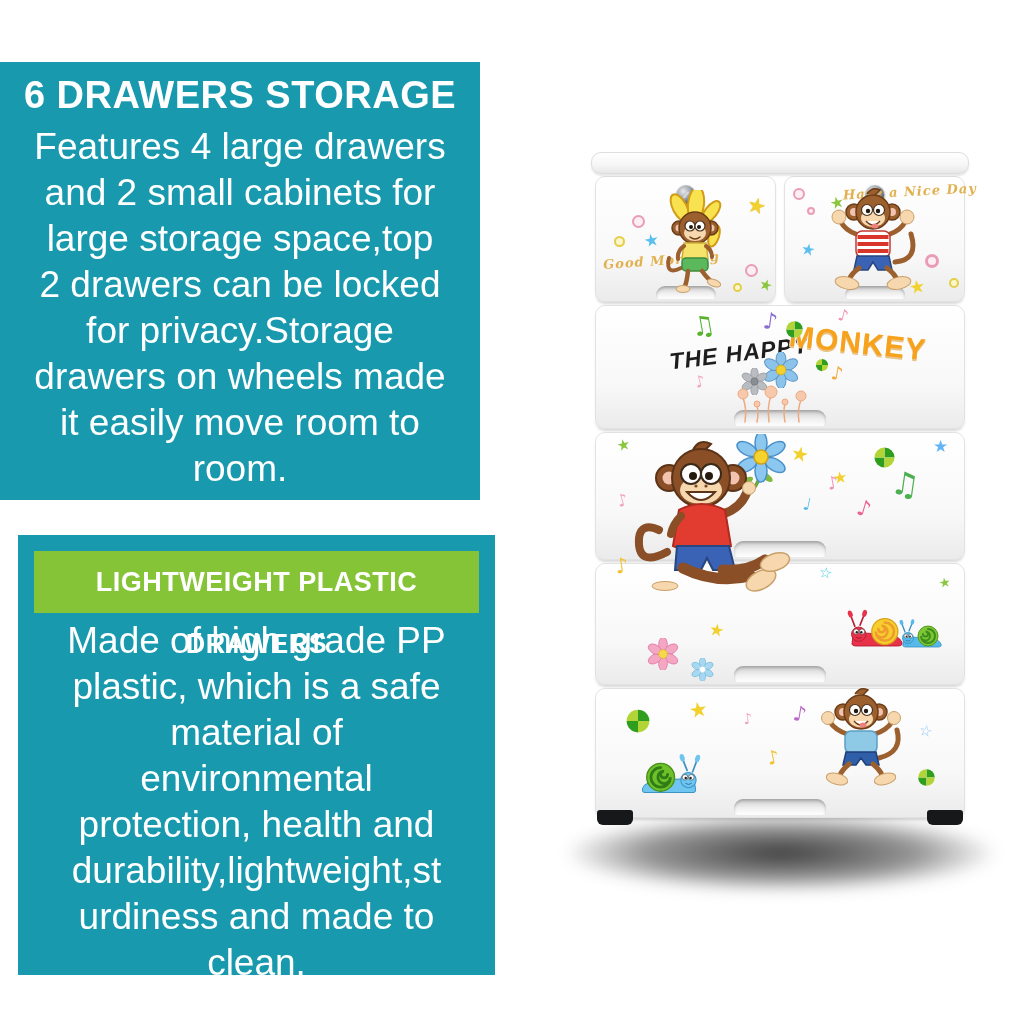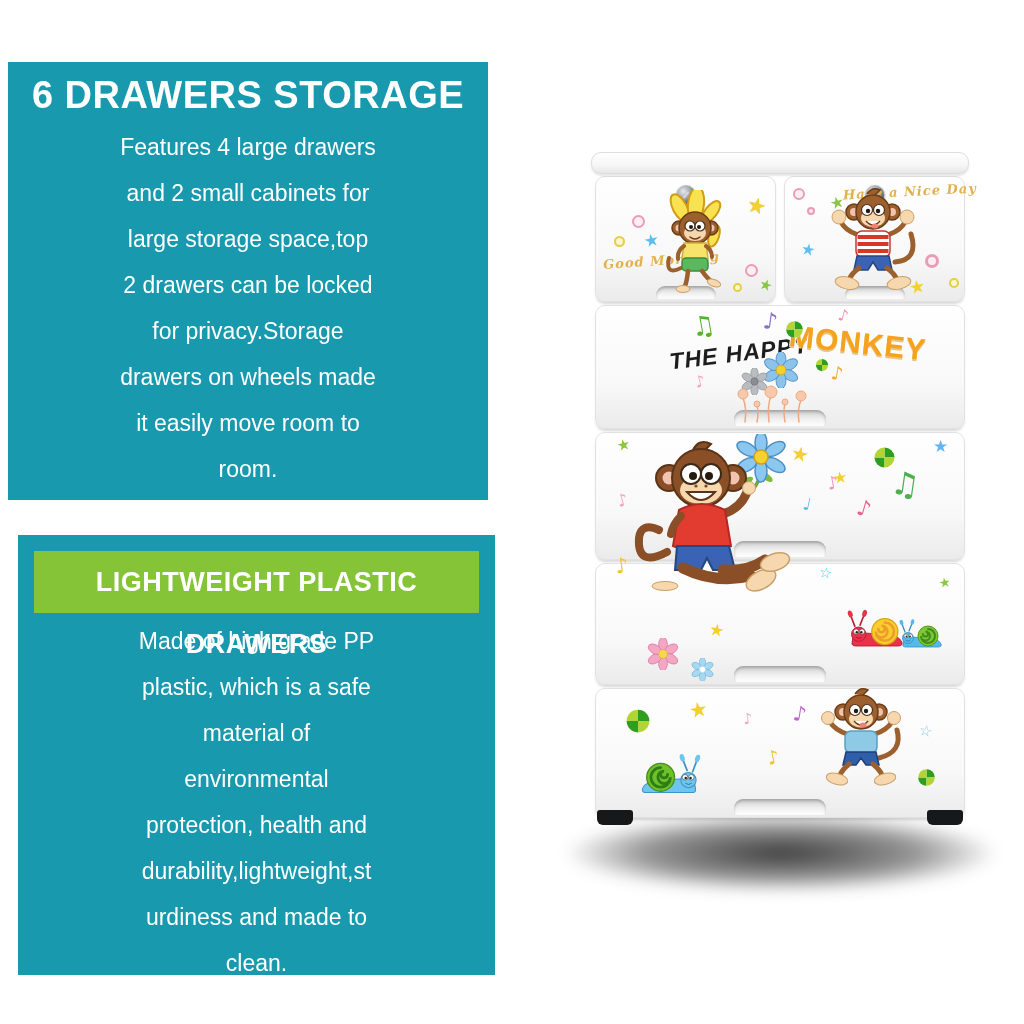--- a/index.html
+++ b/index.html
@@ -2,24 +2,24 @@
 <html style="--color-teal: #1899ae; --color-green: #85c437; --color-monkey_orange: #f6a21d;"><head>
 <meta charset="utf-8">
 <style>
   html,body{margin:0;padding:0;}
   body{
     width:1024px;height:1024px;position:relative;overflow:hidden;
     background:#ffffff;font-family:"Liberation Sans",sans-serif;
   }
   
   .feature-box{position:absolute;color:#fff;text-align:center;box-sizing:border-box;}
-  .box1{left:8px;top:62px;width:480px;height:438px;background:var(--color-teal,#1899ae);padding-top:10px;}
+  .box1{left:0;top:62px;width:480px;height:438px;background:var(--color-teal,#1899ae);padding-top:10px;}
   .box2{left:18px;top:535px;width:477px;height:440px;background:var(--color-teal,#1899ae);padding:16px;}
   .feature-title{font-size:38px;font-weight:700;letter-spacing:.5px;line-height:46px;}
-  .feature-body{font-size:23px;font-weight:400;line-height:46px;margin-top:6px;white-space:pre-line;}
+  .feature-body{font-size:37px;font-weight:400;line-height:46px;margin-top:6px;white-space:pre-line;}
   .box2-header{background:var(--color-green,#85c437);height:62px;line-height:62px;font-size:27px;font-weight:700;letter-spacing:.5px;}
   .box2 .feature-body{margin-top:5px;}
 
   
   .product{position:absolute;left:595px;top:152px;width:370px;height:760px;}
   .floor-shadow{position:absolute;left:-28px;top:662px;width:428px;height:78px;
     background:radial-gradient(ellipse at center, rgba(20,20,20,.82) 0%, rgba(20,20,20,.45) 45%, rgba(20,20,20,0) 72%);
     filter:blur(7px);z-index:0;}
   .cab-top{position:absolute;left:-4px;top:0;width:378px;height:22px;z-index:2;
     background:linear-gradient(180deg,#ffffff 0%,#f6f6f6 60%,#e7e7e8 100%);

